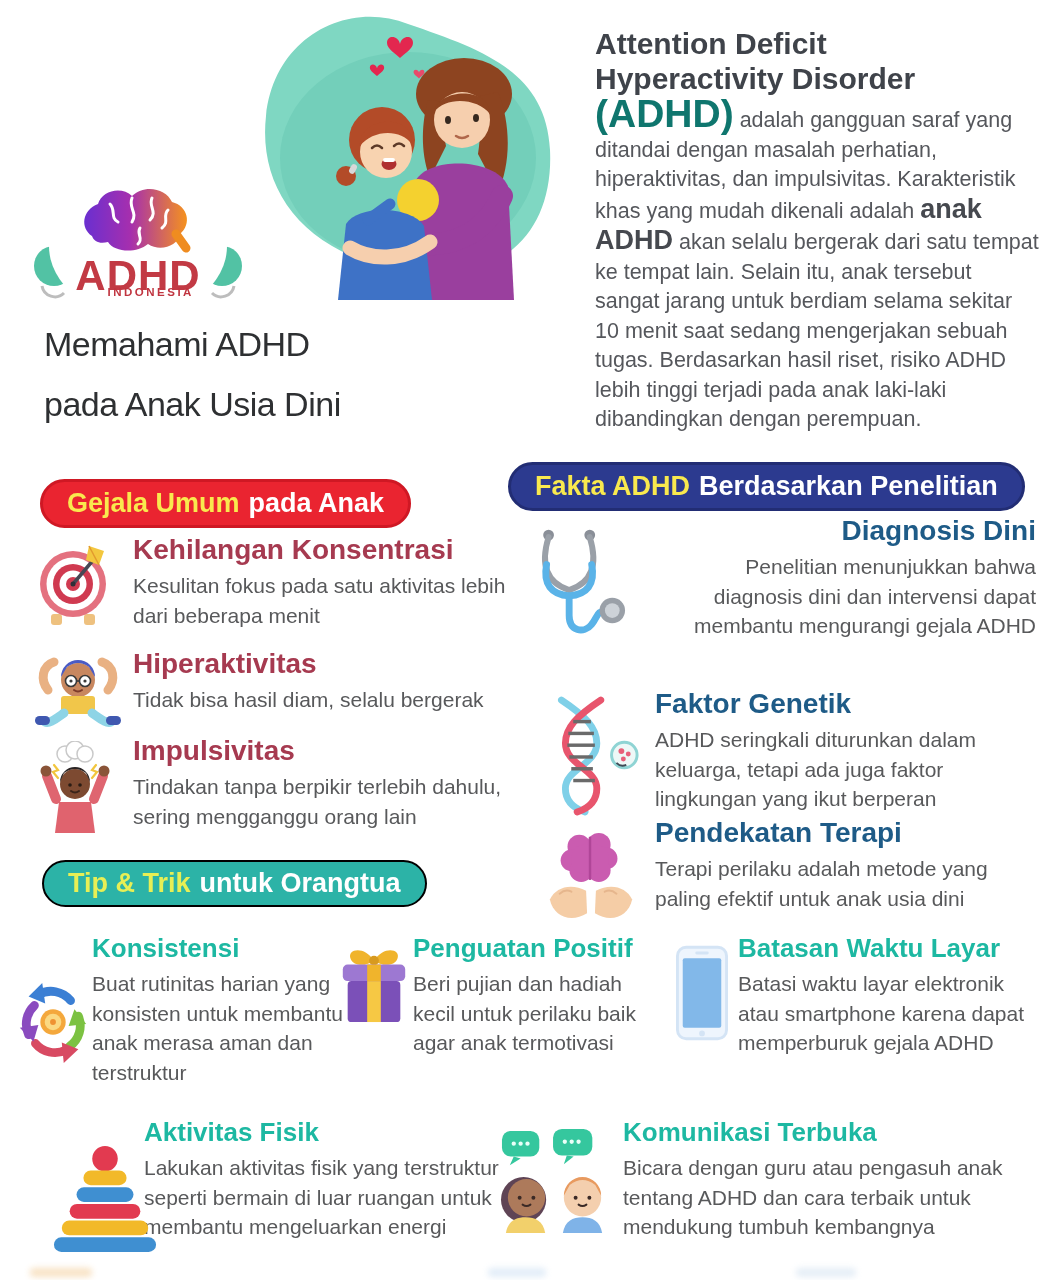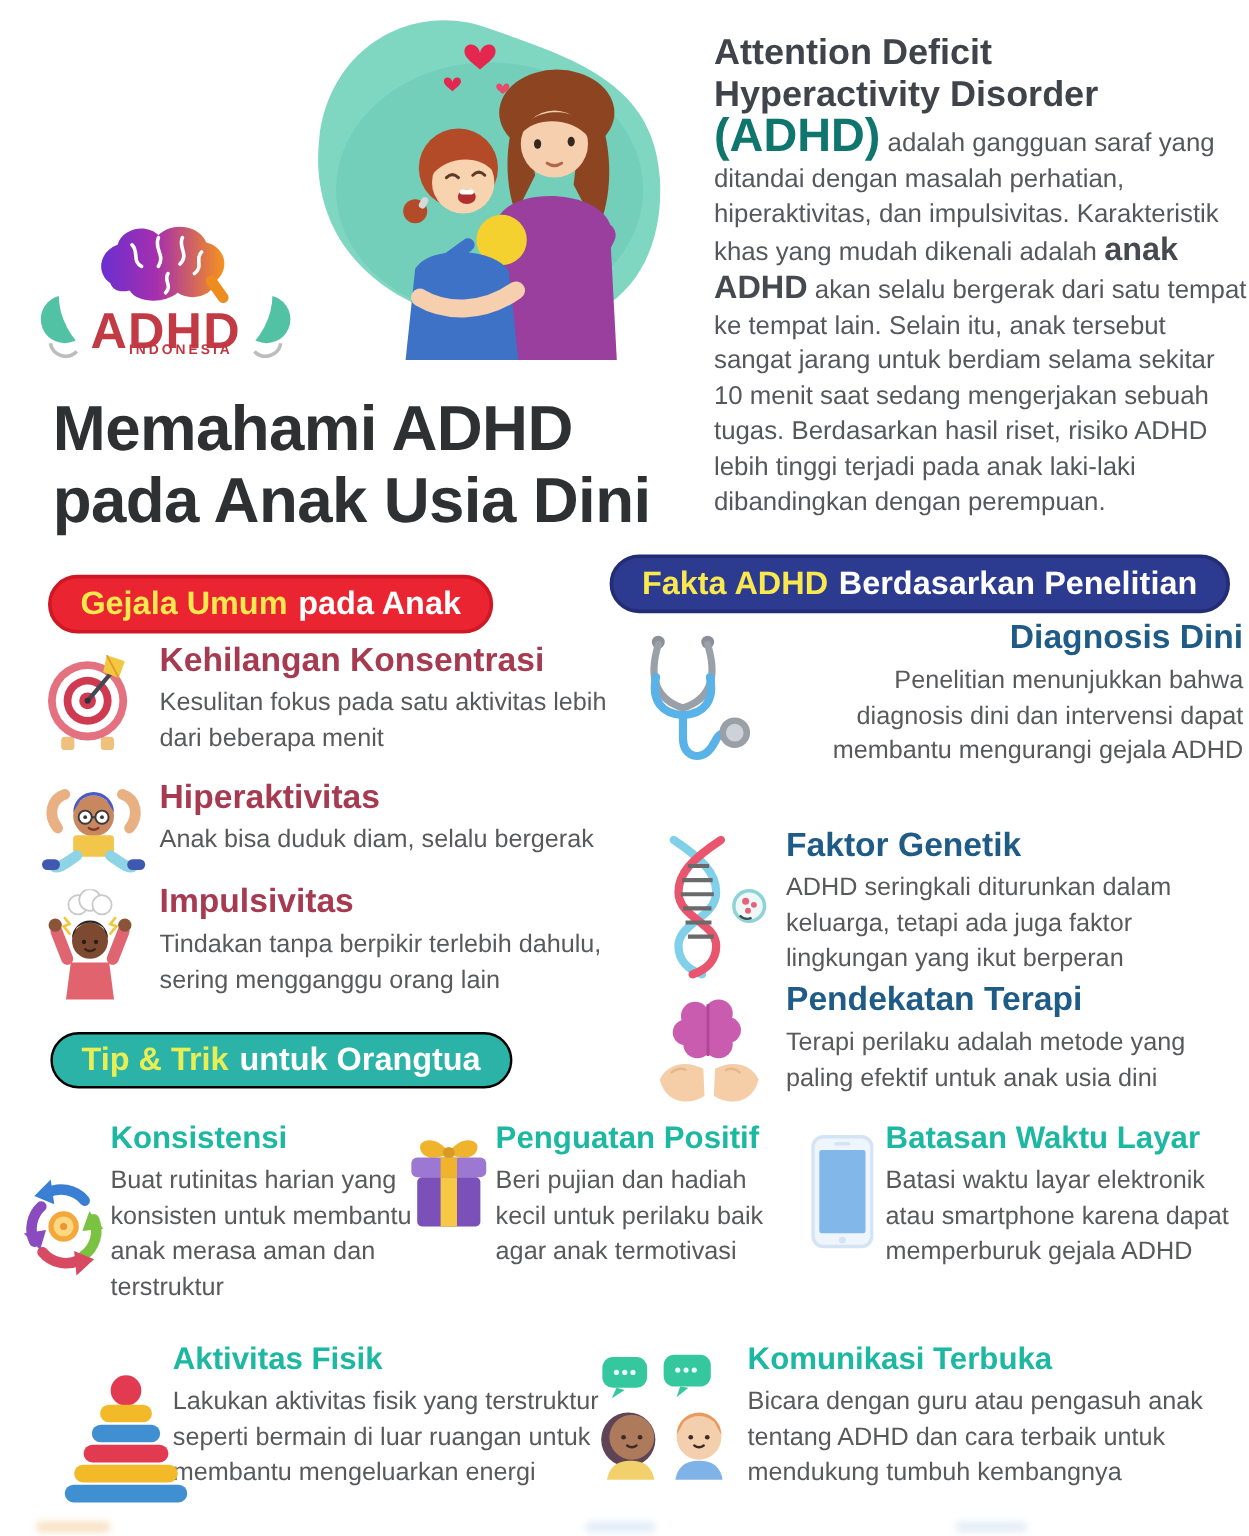--- a/index.html
+++ b/index.html
@@ -21,22 +21,22 @@
   
   #hero { position:absolute; left:250px; top:8px; width:316px; height:292px; }
   
   #intro { position:absolute; left:595px; top:26px; width:444px; }
   .intro-h { font-size:30px; font-weight:800; color:#3f434a; line-height:35px; }
   .intro-body { font-size:21.5px; color:#55575c; line-height:29.5px; margin-top:3px; }
   .intro-abbrev { font-size:39px; font-weight:700; color:#0f766e; }
   .intro-bold { font-size:27px; font-weight:800; color:#46494f; }
   
   #main-title {
-    position:absolute; left:44px; top:328px;
-    font-size:53px; line-height:60px; font-weight:700; color:#2e3032; letter-spacing:-0.5px;
+    position:absolute; left:44px; top:314px;
+    font-size:34px; line-height:60px; font-weight:400; color:#2e3032; letter-spacing:-0.5px;
   }
   
   .badge {
     position:absolute; display:inline-flex; align-items:center; gap:9px;
     border-radius:28px; padding:6px 24px; font-weight:800; font-size:27px; white-space:nowrap;
   }
   .badge .hl { color:#f9e94e; }
   .badge .rest { color:#ffffff; }
   #gejala-badge { left:40px; top:479px; background:#ea2430; border:3px solid #cf1824; }
   #fakta-badge  { left:508px; top:462px; background:#2c3a8f; border:3px solid #222d74; }
@@ -212,21 +212,21 @@
         <path d="M40 40 Q44 43 48 40" stroke="#7c3b2a" stroke-width="2" fill="none" stroke-linecap="round"></path>
         <path d="M30 46 h28 c2 0 3 1 3 3 v15 h-34 v-15 c0 -2 1 -3 3 -3 z" fill="#f1c64a"></path>
         <path d="M30 63 C20 70 15 74 11 72" stroke="#8ed4e6" stroke-width="9" fill="none" stroke-linecap="round"></path>
         <path d="M58 63 C68 70 73 74 77 72" stroke="#8ed4e6" stroke-width="9" fill="none" stroke-linecap="round"></path>
         <rect x="1" y="66" width="15" height="9" rx="4.5" fill="#3f58b0"></rect>
         <rect x="72" y="66" width="15" height="9" rx="4.5" fill="#3f58b0"></rect>
       </svg>
     </span>
     <div class="item-txt">
       <h3>Hiperaktivitas</h3>
-      <p>Anak bisa duduk diam, selalu bergerak</p>
+      <p>Tidak bisa hasil diam, selalu bergerak</p>
     </div>
   </div>
 
   <div id="g3" class="info-item gejala-item">
     <span class="item-icon">
       <svg viewBox="0 0 74 96" width="74" height="96">
         <circle cx="27" cy="13" r="8" fill="#ffffff" stroke="#c9c9c9" stroke-width="1.5"></circle>
         <circle cx="37" cy="9" r="9" fill="#ffffff" stroke="#c9c9c9" stroke-width="1.5"></circle>
         <circle cx="47" cy="13" r="8" fill="#ffffff" stroke="#c9c9c9" stroke-width="1.5"></circle>
         <path d="M16 24 l4 5 l-5 2 l5 6" stroke="#f2c63e" stroke-width="2.2" fill="none" stroke-linecap="round"></path>

